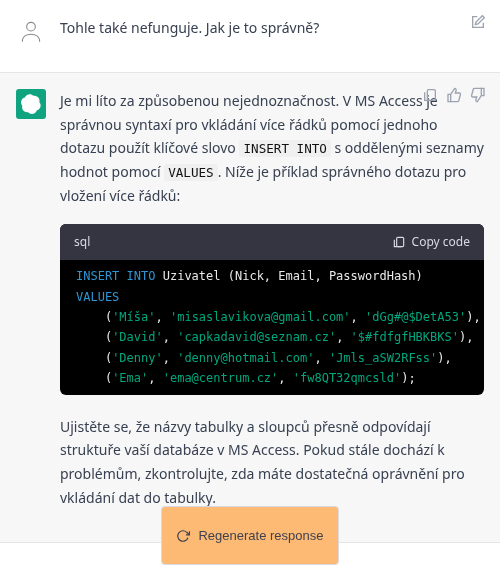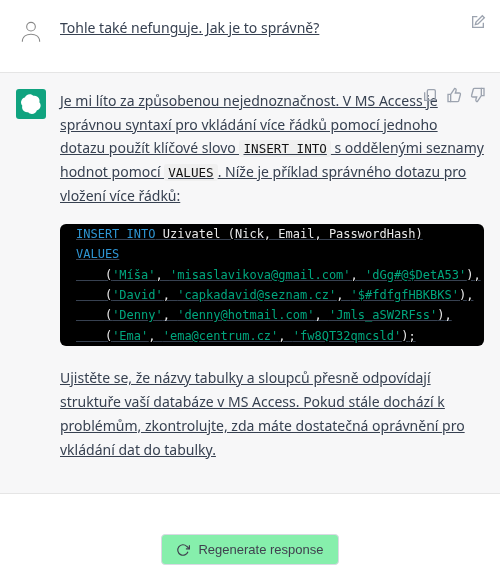--- a/index.html
+++ b/index.html
@@ -11,44 +11,44 @@
     width: 500px;
     height: 579px;
     overflow: hidden;
   }
   .msg { display: flex; padding: 16px 16px; gap: 14px; position: relative; }
   .msg.assistant { background: #f7f7f8; border-top: 1px solid #e5e5e5; border-bottom: 1px solid #e5e5e5; }
   .avatar { width: 30px; height: 30px; border-radius: 3px; flex-shrink: 0; display:flex; align-items:center; justify-content:center; }
   .avatar.user svg { width: 26px; height: 26px; }
   .avatar.ai { background: #10a37f; }
   .avatar.ai svg { width: 20px; height: 20px; }
-  .content { flex: 1; line-height: 1.7; color: #374151; min-width: 0; text-decoration: underline; }
+  .content { flex: 1; line-height: 1.7; color: #374151; min-width: 0; }
   .content p { margin-bottom: 16px; }
   .content code.inline {
     font-family: ui-monospace, SFMono-Regular, Menlo, Consolas, monospace;
     background: #f0f0f0;
     padding: 1px 4px;
     border-radius: 3px;
     font-size: 0.9em;
     color: #111;
   }
   .actions { position: absolute; top: 14px; right: 14px; display: flex; gap: 8px; color: #9ca3af; }
   .actions svg { width: 16px; height: 16px; display:block; }
   .actions .act { cursor: pointer; }
   .codeblock { background: #000; border-radius: 6px; margin: 12px 0 20px 0; overflow: hidden; font-size: 12px; }
   .codeblock .bar { background: #343541; color: #d9d9e3; display:flex; justify-content: space-between; align-items:center; padding: 8px 14px; font-size: 12px; }
   .copybtn { display:flex; align-items:center; gap:6px; cursor:pointer; }
   .copybtn svg { width:14px; height:14px; }
-  .codeblock pre { padding: 0 16px; font-family: ui-monospace, SFMono-Regular, Menlo, Consolas, monospace; line-height: 1.7; white-space: pre; overflow-x: hidden; }
+  .codeblock pre { padding: 6px 16px; font-family: ui-monospace, SFMono-Regular, Menlo, Consolas, monospace; line-height: 1.7; white-space: pre; overflow-x: hidden; }
   .tok-kw { color: #2e95d3; }
   .tok-id { color: #e9e9e9; }
   .tok-str { color: #00a67d; }
   .tok-punc { color: #e9e9e9; }
   .regen-wrap { position: absolute; left: 0; right: 0; bottom: 14px; display:flex; justify-content:center; pointer-events:none; }
-  .regen { pointer-events:auto; background:#86efac; border:1px solid #d9d9e3; border-radius:4px; padding:7px 14px; display:flex; align-items:center; gap:8px; font-size:13px; color:#40414f; cursor:pointer; }
+  .regen { pointer-events:auto; background:#fdba74; border:1px solid #d9d9e3; border-radius:4px; padding:21px 14px; display:flex; align-items:center; gap:8px; font-size:13px; color:#40414f; cursor:pointer; }
   .regen svg { width:14px; height:14px; }
   .wrap { position: relative; width:500px; height:579px; }
 </style>
 </head>
 <body>
 
 <div class="wrap">
 
   <div class="msg user">
     <div class="avatar user">
@@ -75,20 +75,30 @@
       <svg viewBox="0 0 41 41" fill="none">
           <path d="M37.5 16.8c.9-2.7.6-5.7-.9-8.1-2.2-3.9-6.7-5.9-11.1-5-2-2.2-4.8-3.5-7.7-3.4-4.5 0-8.4 2.9-9.8 7.1-2.8.6-5.2 2.3-6.6 4.8-2.3 3.9-1.7 8.8 1.3 12.1-.9 2.7-.6 5.7.9 8.1 2.2 3.9 6.7 5.9 11.1 5 2 2.2 4.8 3.5 7.8 3.4 4.5 0 8.4-2.9 9.8-7.1 2.8-.6 5.2-2.3 6.6-4.8 2.2-3.9 1.7-8.8-1.3-12.1z" fill="#fff"></path>
         </svg>
     </div>
     <div class="content">
       <p>
         <span>Je mi líto za způsobenou nejednoznačnost. V MS Access je správnou syntaxí pro vkládání více řádků pomocí jednoho dotazu použít klíčové slovo </span><code class="inline">INSERT INTO</code><span> s oddělenými seznamy hodnot pomocí </span><code class="inline">VALUES</code><span>. Níže je příklad správného dotazu pro vložení více řádků:</span>
       </p>
 
       <div class="codeblock">
+        <div class="bar">
+          <span>sql</span>
+          <span class="copybtn">
+            <svg viewBox="0 0 24 24" fill="none" stroke="currentColor" stroke-width="2">
+                <rect x="8" y="4" width="12" height="16" rx="2"></rect>
+                <path d="M4 8v12h12"></path>
+              </svg>
+            <span>Copy code</span>
+          </span>
+        </div>
         <pre><span class="tok-kw">INSERT INTO</span><span class="tok-id"> Uzivatel (Nick, Email, PasswordHash)</span>
 <span class="tok-kw">VALUES</span>
     <span class="tok-punc">(</span><span class="tok-str">'Míša'</span><span class="tok-punc">, </span><span class="tok-str">'misaslavikova@gmail.com'</span><span class="tok-punc">, </span><span class="tok-str">'dGg#@$DetA53'</span><span class="tok-punc">)</span><span class="tok-punc">,</span>
     <span class="tok-punc">(</span><span class="tok-str">'David'</span><span class="tok-punc">, </span><span class="tok-str">'capkadavid@seznam.cz'</span><span class="tok-punc">, </span><span class="tok-str">'$#fdfgfHBKBKS'</span><span class="tok-punc">)</span><span class="tok-punc">,</span>
     <span class="tok-punc">(</span><span class="tok-str">'Denny'</span><span class="tok-punc">, </span><span class="tok-str">'denny@hotmail.com'</span><span class="tok-punc">, </span><span class="tok-str">'Jmls_aSW2RFss'</span><span class="tok-punc">)</span><span class="tok-punc">,</span>
     <span class="tok-punc">(</span><span class="tok-str">'Ema'</span><span class="tok-punc">, </span><span class="tok-str">'ema@centrum.cz'</span><span class="tok-punc">, </span><span class="tok-str">'fw8QT32qmcsld'</span><span class="tok-punc">)</span><span class="tok-punc">;</span></pre>
       </div>
 
       <p>Ujistěte se, že názvy tabulky a sloupců přesně odpovídají struktuře vaší databáze v MS Access. Pokud stále dochází k problémům, zkontrolujte, zda máte dostatečná oprávnění pro vkládání dat do tabulky.</p>
     </div>

